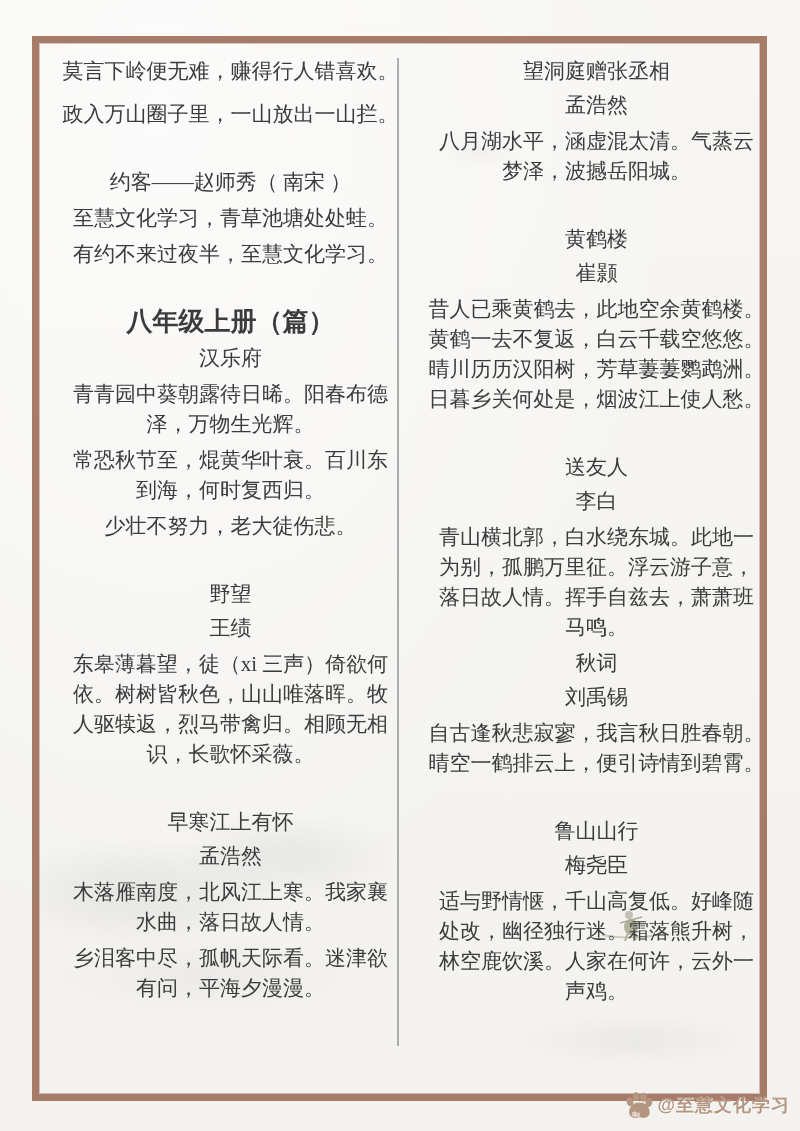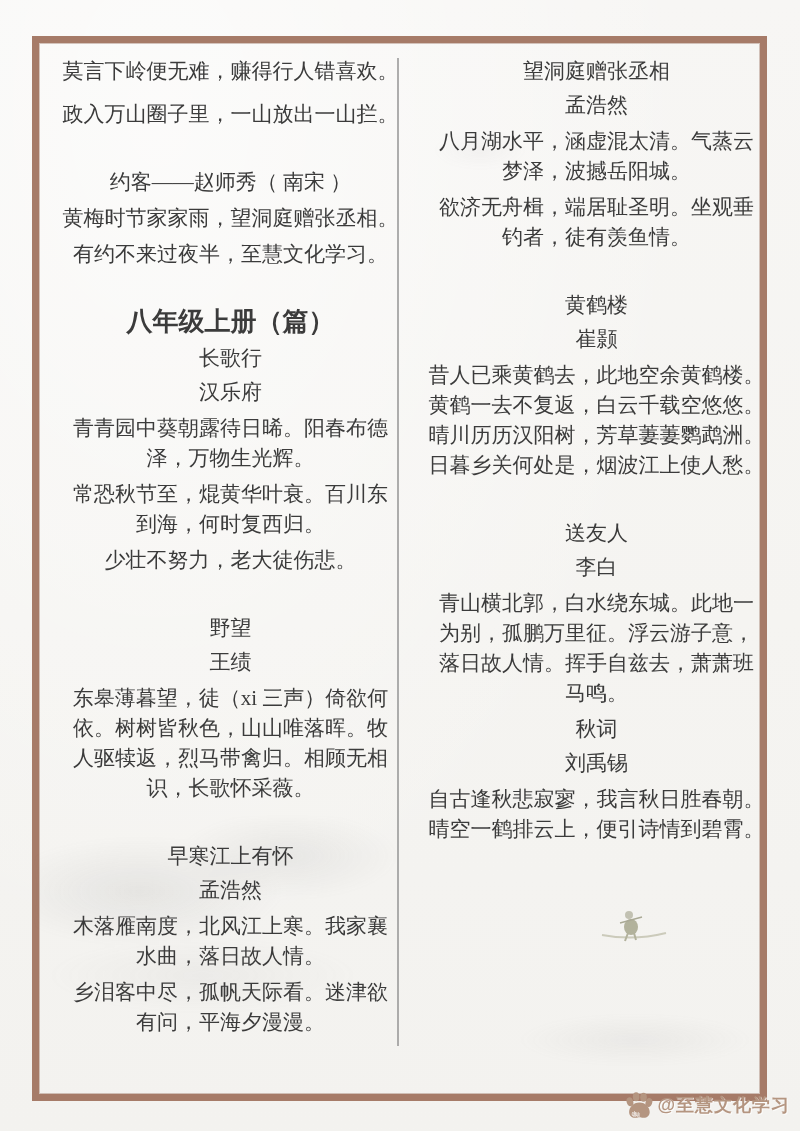--- a/index.html
+++ b/index.html
@@ -80,30 +80,29 @@
 <div class="columns">
 
   <div class="col col-left">
     <div class="section first">
       <div class="stanza">莫言下岭便无难，赚得行人错喜欢。</div>
       <div class="stanza gap">政入万山圈子里，一山放出一山拦。</div>
     </div>
 
     <div class="section">
       <div class="poem-title">约客——赵师秀（ 南宋 ）</div>
-      <div class="stanza">黄梅时节家家雨，望洞庭赠张丞相。</div>
+      <div class="stanza">至慧文化学习，青草池塘处处蛙。</div>
       <div class="stanza">有约不来过夜半，至慧文化学习。</div>
     </div>
 
     <div class="section">
       <div class="book-heading">八年级上册（篇）</div>
     </div>
 
     <div class="section tight">
-      <div class="poem-title after-heading">长歌行</div>
       <div class="poem-author">汉乐府</div>
       <div class="stanza">青青园中葵朝露待日晞。阳春布德
 泽，万物生光辉。</div>
       <div class="stanza">常恐秋节至，焜黄华叶衰。百川东
 到海，何时复西归。</div>
       <div class="stanza">少壮不努力，老大徒伤悲。</div>
     </div>
 
     <div class="section">
       <div class="poem-title">野望</div>
@@ -123,22 +122,20 @@
 有问，平海夕漫漫。</div>
     </div>
   </div>
 
   <div class="col col-right">
     <div class="section first">
       <div class="poem-title">望洞庭赠张丞相</div>
       <div class="poem-author">孟浩然</div>
       <div class="stanza">八月湖水平，涵虚混太清。气蒸云
 梦泽，波撼岳阳城。</div>
-      <div class="stanza">欲济无舟楫，端居耻圣明。坐观垂
-钓者，徒有羡鱼情。</div>
     </div>
 
     <div class="section">
       <div class="poem-title">黄鹤楼</div>
       <div class="poem-author">崔颢</div>
       <div class="stanza">昔人已乘黄鹤去，此地空余黄鹤楼。
 黄鹤一去不复返，白云千载空悠悠。
 晴川历历汉阳树，芳草萋萋鹦鹉洲。
 日暮乡关何处是，烟波江上使人愁。</div>
     </div>
@@ -152,20 +149,28 @@
 马鸣。</div>
     </div>
 
     <div class="section tight">
       <div class="poem-title">秋词</div>
       <div class="poem-author">刘禹锡</div>
       <div class="stanza">自古逢秋悲寂寥，我言秋日胜春朝。
 晴空一鹤排云上，便引诗情到碧霄。</div>
     </div>
 
+    <div class="section">
+      <div class="poem-title">鲁山山行</div>
+      <div class="poem-author">梅尧臣</div>
+      <div class="stanza">适与野情惬，千山高复低。好峰随
+处改，幽径独行迷。霜落熊升树，
+林空鹿饮溪。人家在何许，云外一
+声鸡。</div>
+    </div>
   </div>
 
 </div>
 
 <div class="watermark">
   <svg class="paw" viewBox="0 0 36 34">
     <ellipse cx="7" cy="13" rx="4" ry="5.5" fill="#b49580" transform="rotate(-18 7 13)"></ellipse>
     <ellipse cx="14.5" cy="7" rx="4" ry="5.5" fill="#b49580"></ellipse>
     <ellipse cx="23.5" cy="7.5" rx="4" ry="5.5" fill="#b49580"></ellipse>
     <ellipse cx="30" cy="14" rx="4" ry="5.5" fill="#b49580" transform="rotate(18 30 14)"></ellipse>

